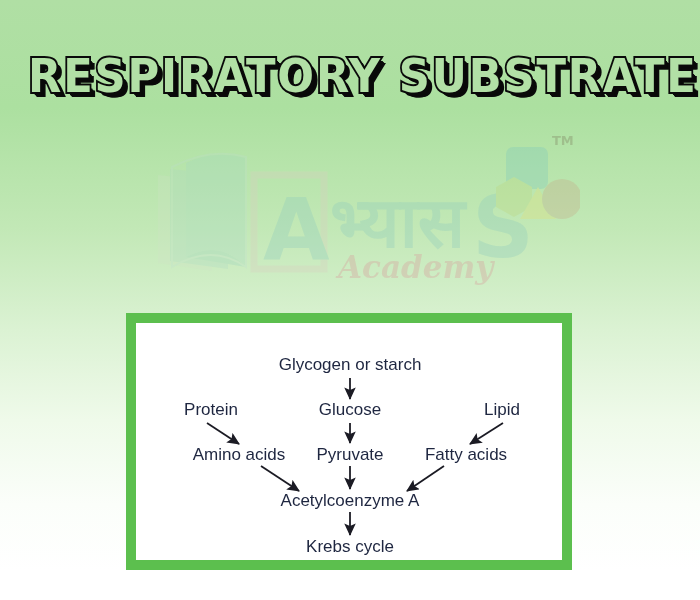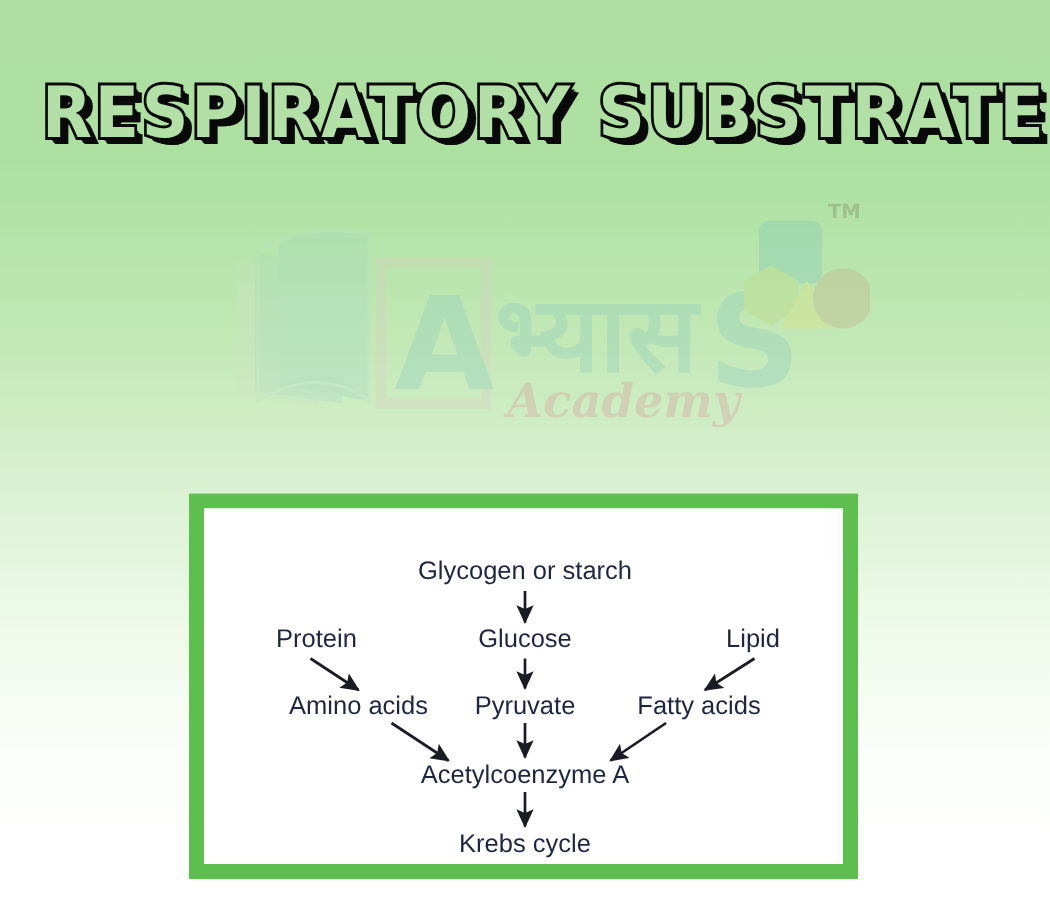--- a/index.html
+++ b/index.html
@@ -71,21 +71,20 @@
   
   #diagram-box {
     position: absolute;
     left: 126px;
     top: 313px;
     width: 446px;
     height: 257px;
     box-sizing: border-box;
     border: 10px solid #5cbf4e;
     background: #ffffff;
-    margin-top: 16px;
   }
   #diagram-inner {
     position: relative;
     width: 100%;
     height: 100%;
     background: #ffffff;
     overflow: hidden;
   }
   #flow-svg {
     position: absolute;

